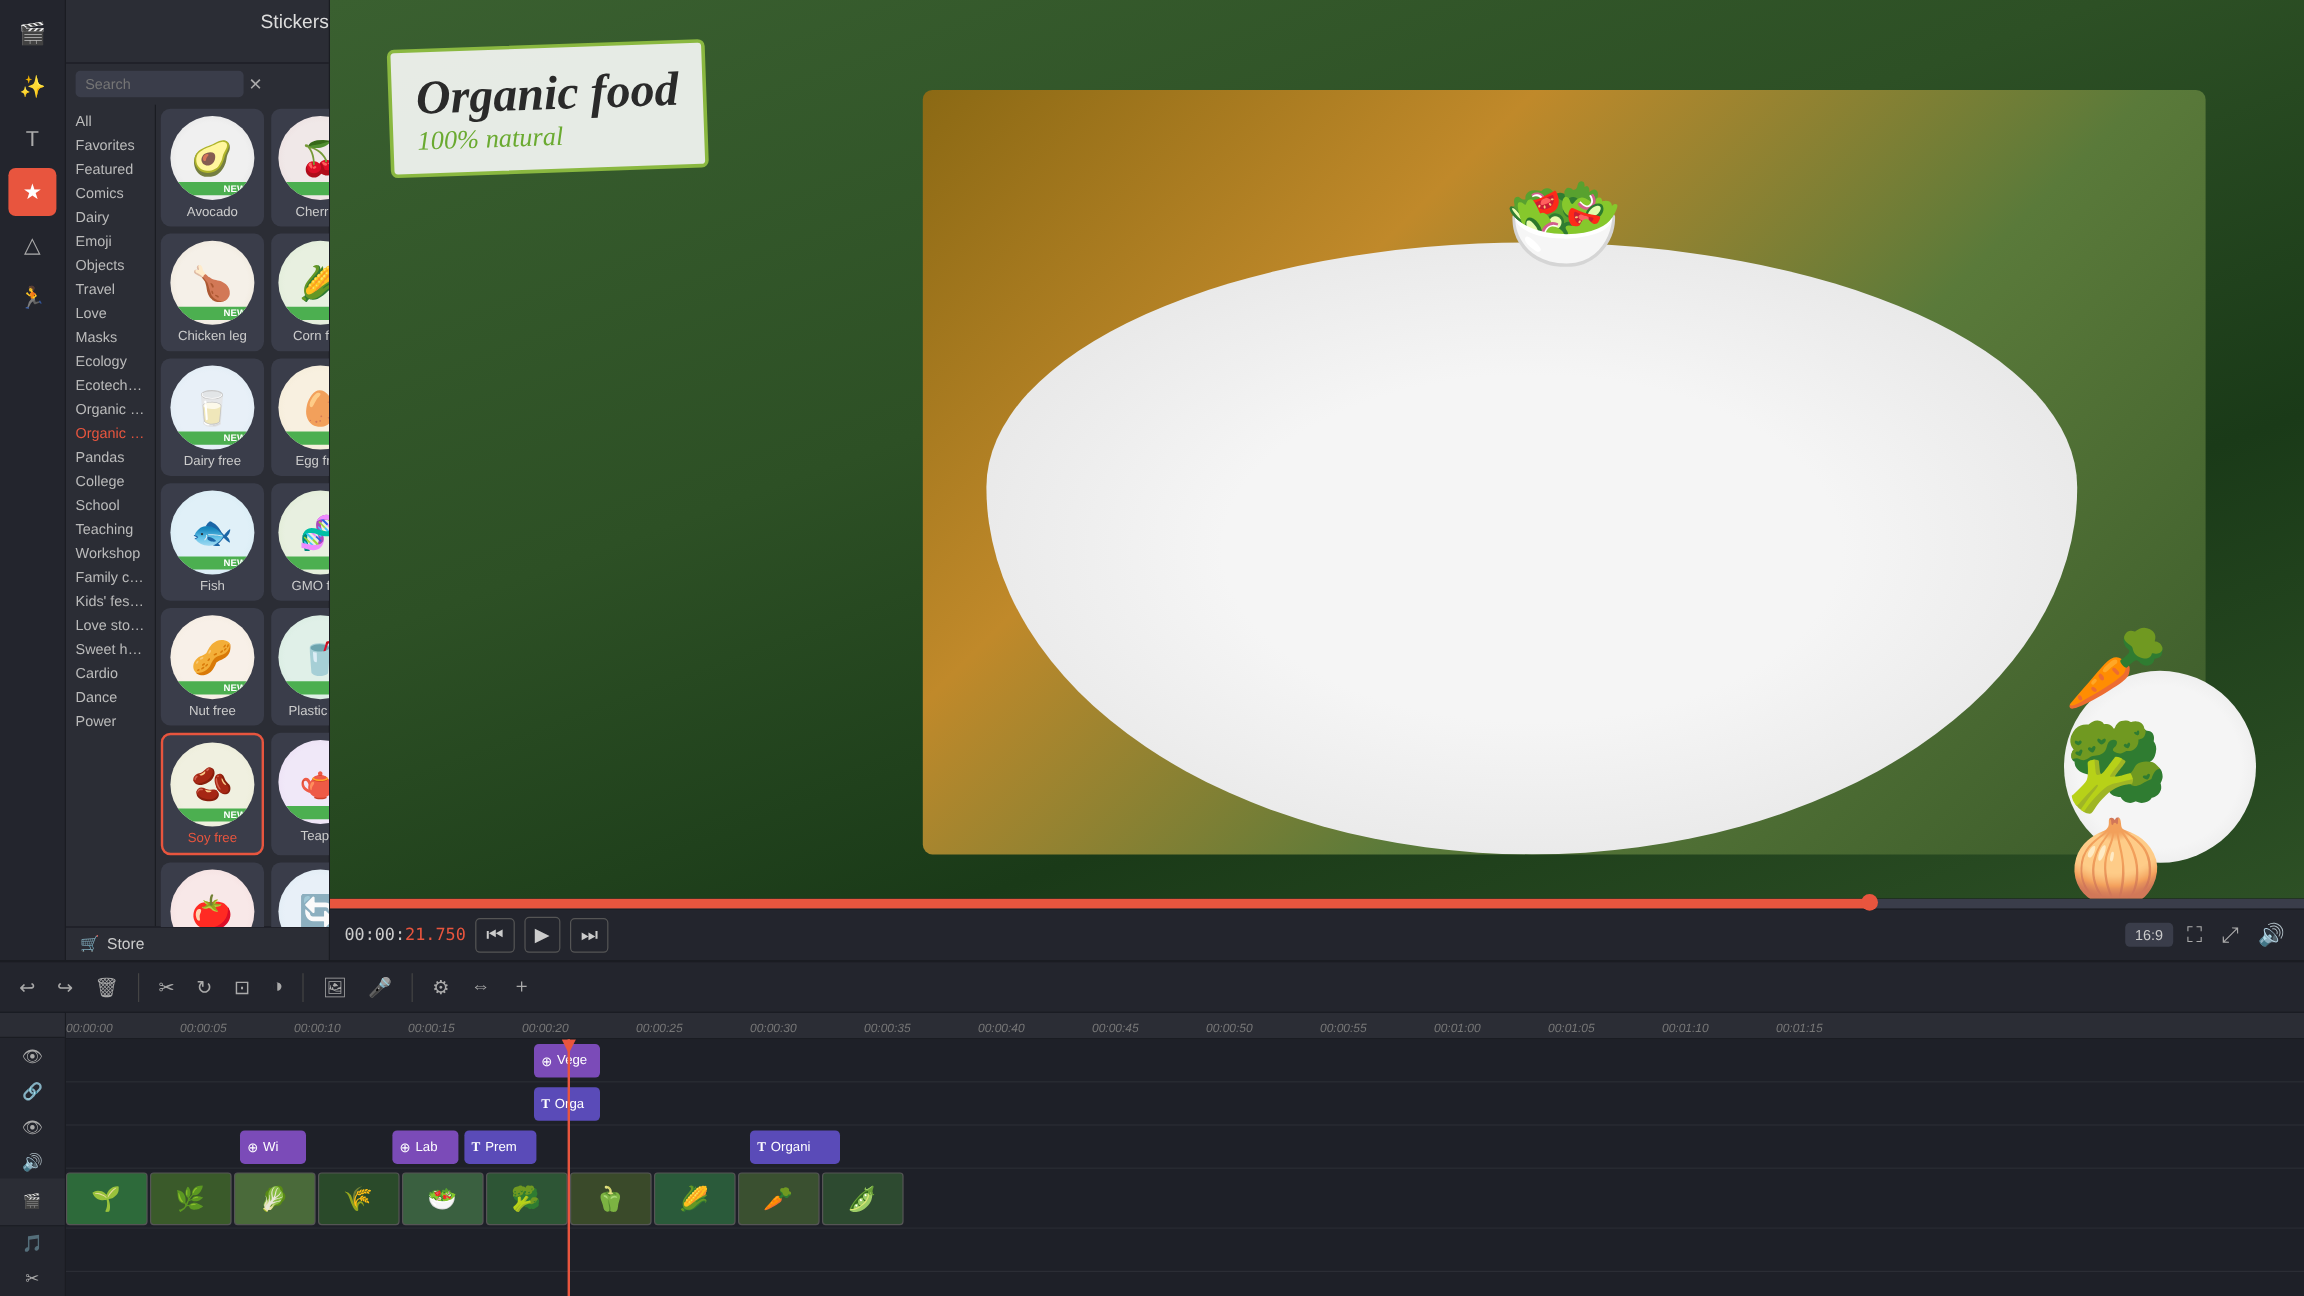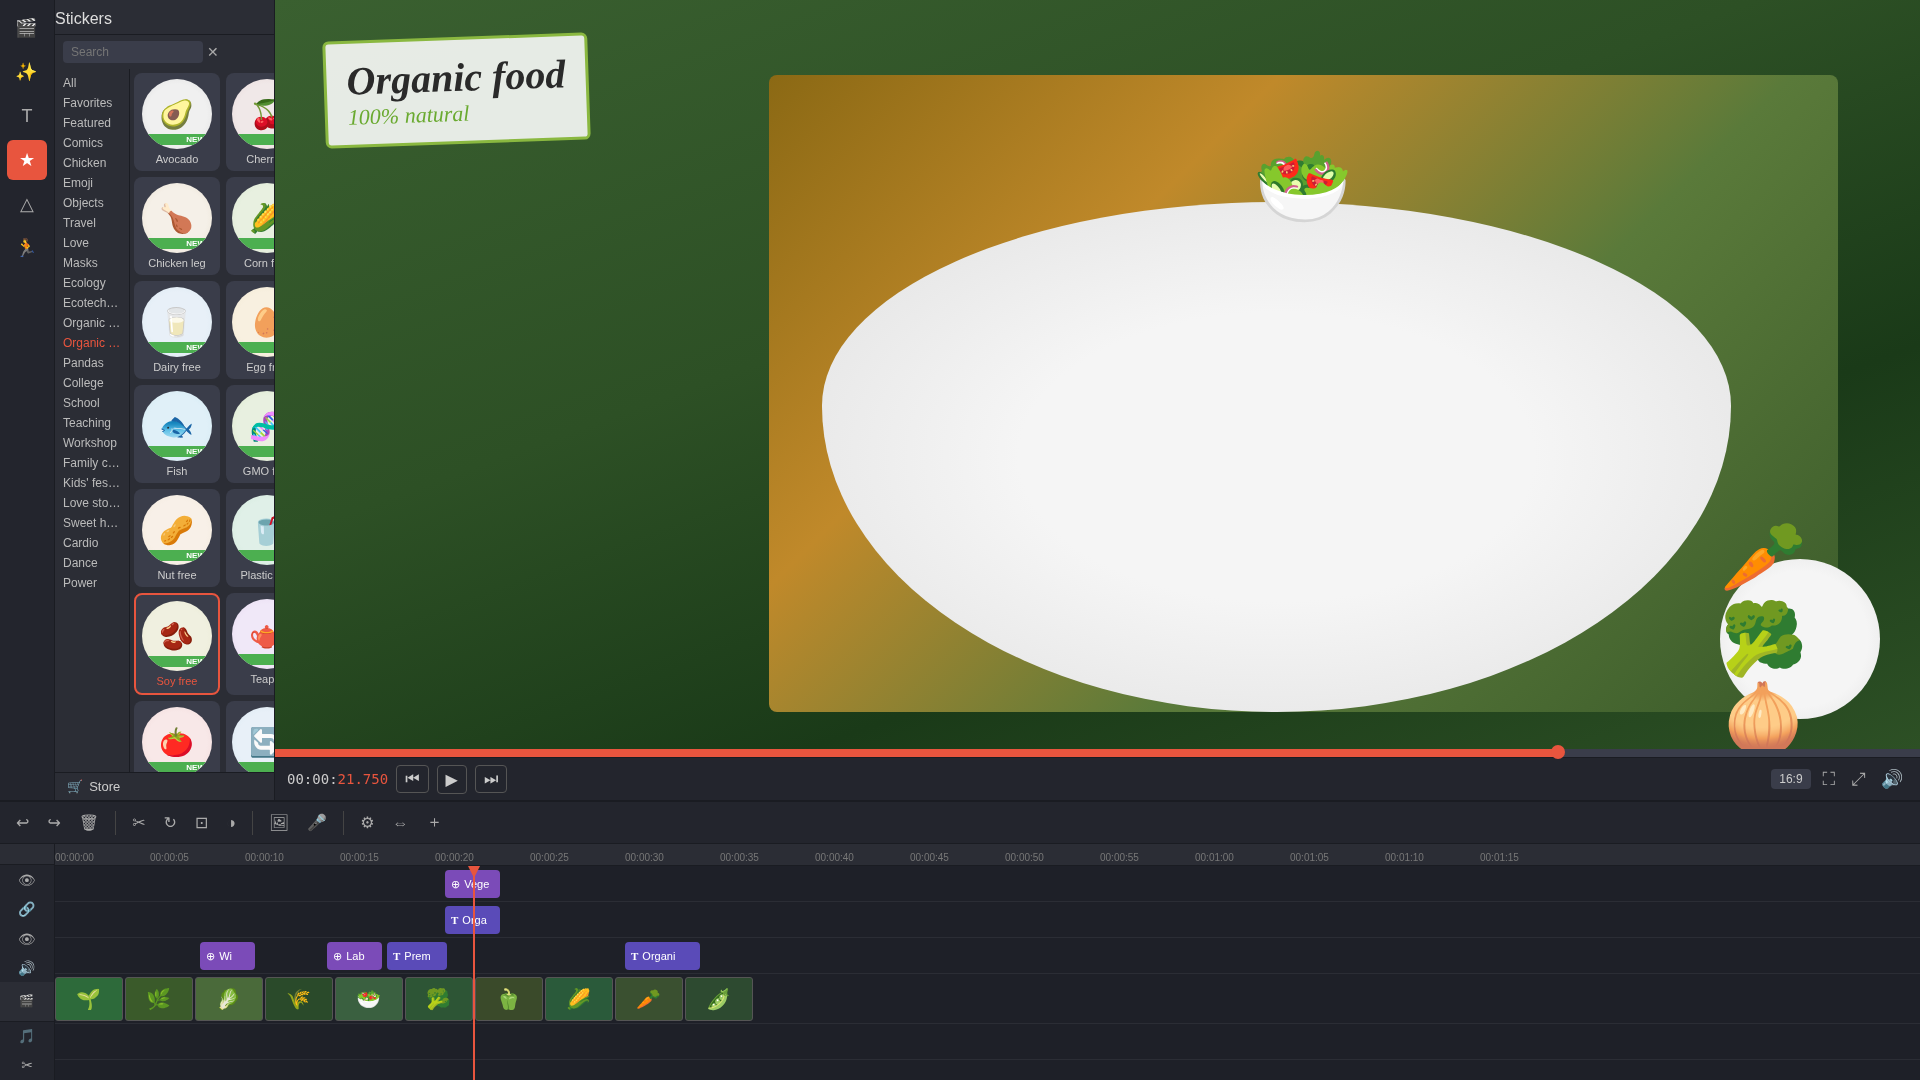--- a/index.html
+++ b/index.html
@@ -8,21 +8,21 @@
     
     .top-area { display: flex; flex: 1; overflow: hidden; }
 
     
     .left-toolbar { width: 55px; background: #23252d; display: flex; flex-direction: column; align-items: center; padding-top: 8px; gap: 4px; border-right: 1px solid #1a1c22; }
     .toolbar-btn { width: 40px; height: 40px; display: flex; align-items: center; justify-content: center; border-radius: 6px; cursor: pointer; color: #aaa; font-size: 18px; }
     .toolbar-btn.active { background: #e8553e; color: #fff; }
 
     
     .sticker-panel { width: 220px; background: #2b2d35; border-right: 1px solid #1a1c22; display: flex; flex-direction: column; }
-    .sticker-panel-title { text-align: left; font-size: 16px; color: #ddd; padding: 10px 0 6px; border-bottom: 1px solid #1a1c22; }
+    .sticker-panel-title { text-align: right; font-size: 16px; color: #ddd; padding: 10px 0 24px; border-bottom: 1px solid #1a1c22; }
     .sticker-search { display: flex; align-items: center; padding: 6px 8px; gap: 4px; }
     .sticker-search input { background: #3a3d4a; border: none; border-radius: 4px; color: #ccc; padding: 4px 8px; width: 140px; font-size: 12px; }
     .sticker-search-clear { color: #aaa; cursor: pointer; font-size: 14px; }
     .sticker-main { display: flex; flex: 1; overflow: hidden; }
     .sticker-categories { width: 75px; overflow-y: auto; padding: 4px 0; border-right: 1px solid #1a1c22; }
     .sticker-categories::-webkit-scrollbar { width: 4px; }
     .sticker-categories::-webkit-scrollbar-track { background: #2b2d35; }
     .sticker-categories::-webkit-scrollbar-thumb { background: #555; }
     .cat-item { padding: 3px 8px; cursor: pointer; color: #bbb; font-size: 12px; white-space: nowrap; overflow: hidden; text-overflow: ellipsis; }
     .cat-item.active { color: #e8553e; }
@@ -54,21 +54,21 @@
     .ctrl-icon-btn { background: none; border: none; color: #aaa; font-size: 18px; cursor: pointer; padding: 4px; }
 
     
     .timeline-area { height: 280px; background: #1e2028; border-top: 2px solid #1a1c22; display: flex; flex-direction: column; }
     .timeline-toolbar { height: 42px; background: #23252d; display: flex; align-items: center; padding: 0 10px; gap: 6px; border-bottom: 1px solid #1a1c22; }
     .tl-btn { background: none; border: none; color: #aaa; font-size: 16px; cursor: pointer; padding: 4px 6px; border-radius: 4px; }
     .tl-separator { width: 1px; height: 24px; background: #444; margin: 0 4px; }
     .timeline-main { flex: 1; display: flex; overflow: hidden; }
     .timeline-left { width: 55px; background: #23252d; border-right: 1px solid #1a1c22; display: flex; flex-direction: column; }
     .tl-left-btn { display: flex; align-items: center; justify-content: center; height: 30px; color: #aaa; font-size: 14px; cursor: pointer; }
-    .timeline-ruler { height: 22px; background: #2b2d35; border-bottom: 1px solid #1a1c22; display: flex; align-items: flex-end; padding-bottom: 2px; position: relative; }
+    .timeline-ruler { height: 22px; background: #2b2d35; border-bottom: 1px solid #1a1c22; display: flex; align-items: flex-end; padding-bottom: 2px; position: relative; font-style: italic; }
     .ruler-mark { position: absolute; bottom: 2px; font-size: 10px; color: #777; white-space: nowrap; }
     .timeline-tracks { position: relative; height: calc(100% - 22px); }
     .track-row { height: 50px; border-bottom: 1px solid #2b2d35; position: relative; display: flex; align-items: center; }
     .track-clip { position: absolute; height: 32px; border-radius: 4px; display: flex; align-items: center; padding: 0 6px; font-size: 11px; color: #fff; cursor: pointer; overflow: hidden; white-space: nowrap; }
     .track-clip.purple { background: #7b4bb8; }
     .track-clip.text { background: #5a4bb8; }
     .playhead { position: absolute; top: 0; bottom: 0; width: 2px; background: #e8553e; z-index: 10; }
     .playhead::before { content: ''; position: absolute; top: 0; left: -5px; width: 12px; height: 12px; background: #e8553e; clip-path: polygon(0 0, 100% 0, 50% 100%); }
     .bottom-bar { height: 36px; background: #23252d; display: flex; align-items: center; padding: 0 16px; gap: 12px; border-top: 1px solid #1a1c22; }
     .scale-label { font-size: 12px; color: #888; }
@@ -113,21 +113,21 @@
     <div class="sticker-search">
       <input type="text" placeholder="Search" style="">
       <span class="sticker-search-clear">✕</span>
     </div>
     <div class="sticker-main">
       <div class="sticker-categories">
         <div class="cat-item">All</div>
         <div class="cat-item">Favorites</div>
         <div class="cat-item">Featured</div>
         <div class="cat-item">Comics</div>
-        <div class="cat-item">Chicken</div>
+        <div class="cat-item">Dairy</div>
         <div class="cat-item">Emoji</div>
         <div class="cat-item">Objects</div>
         <div class="cat-item">Travel</div>
         <div class="cat-item">Love</div>
         <div class="cat-item">Masks</div>
         <div class="cat-item">Ecology</div>
         <div class="cat-item">Ecotechnology</div>
         <div class="cat-item">Organic cosmetics</div>
         <div class="cat-item active">Organic food</div>
         <div class="cat-item">Pandas</div>

